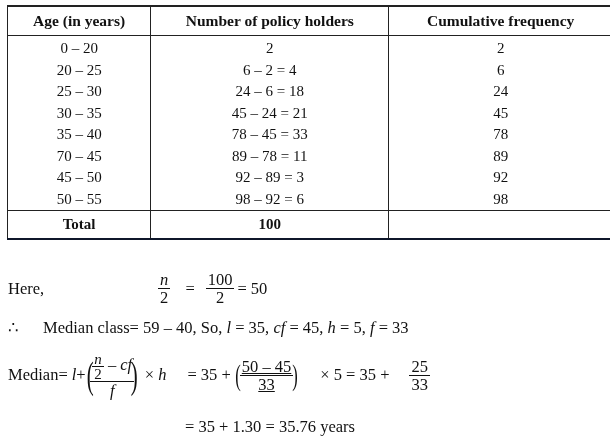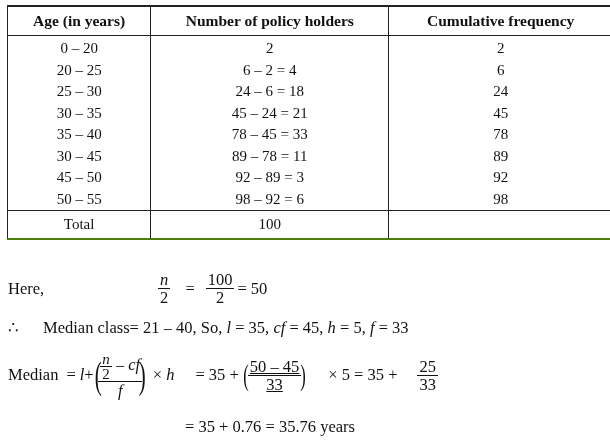--- a/index.html
+++ b/index.html
@@ -5,21 +5,21 @@
   html, body { margin:0; padding:0; background:#ffffff; }
   body { width:610px; height:445px; position:relative; overflow:hidden;
          font-family:"Liberation Serif", "DejaVu Serif", serif; color:#111; }
   table.freq { position:absolute; left:7px; top:5px; width:606px;
                border-collapse:collapse; font-size:15px; }
   table.freq td, table.freq th { border-left:1.5px solid #222; border-right:1.5px solid #222;
                text-align:center; padding:0; }
   table.freq th { font-weight:bold; height:28px; border-top:2px solid #222; border-bottom:1.5px solid #222; font-size:15.5px; }
   table.freq tbody td { height:21.5px; line-height:21.5px; }
   table.freq tbody tr.first td { padding-top:2px; }
-  table.freq tr.total td { border-top:1.5px solid #222; border-bottom:2px solid #4d7c0f; height:27px; }
+  table.freq tr.total td { border-top:1.5px solid #222; border-bottom:2px solid #0f172a; height:27px;font-weight:bold; }
   .c1 { width:138px; } .c2 { width:230px; } .c3 { width:216px;margin-left:21px; }
 
   .line { position:absolute; font-size:16.5px; white-space:nowrap; }
   .it { font-style:italic; }
   .frac { display:inline-block; vertical-align:middle; text-align:center; margin:0 3px; }
   .frac > span { display:block; line-height:17px; }
   .frac > span.num { border-bottom:1.3px solid #111; padding:0 2px; }
   .paren { display:inline-block; vertical-align:middle; font-size:38px; font-weight:100; transform:scaleX(0.55); line-height:38px; }
   .sparen { display:inline-block; vertical-align:middle; font-size:30px; transform:scaleX(0.55); }
 </style>
@@ -54,21 +54,21 @@
       <td>30 – 35</td>
       <td>45 – 24 = 21</td>
       <td>45</td>
     </tr>
     <tr>
       <td>35 – 40</td>
       <td>78 – 45 = 33</td>
       <td>78</td>
     </tr>
     <tr>
-      <td>30 – 45</td>
+      <td>70 – 45</td>
       <td>89 – 78 = 11</td>
       <td>89</td>
     </tr>
     <tr>
       <td>45 – 50</td>
       <td>92 – 89 = 3</td>
       <td>92</td>
     </tr>
     <tr>
       <td>50 – 55</td>
@@ -82,25 +82,25 @@
     </tr>
   </tbody>
 </table>
 
 <div class="line" style="left:8px; top:271px;">
   <span style="display:inline-block; width:147px; vertical-align:middle;">Here,</span><span class="frac"><span class="num it">n</span><span>2</span></span>
   <span style="vertical-align:middle; margin:0 8px;">=</span><span class="frac"><span class="num">100</span><span>2</span></span><span style="vertical-align:middle;">= 50</span>
 </div>
 
 <div class="line" style="left:8px; top:318px;">
-  <span style="display:inline-block; width:35px;">∴</span><span>Median class= 21 – 40, So, </span><span class="it">l</span><span> = 35, </span><span class="it">cf</span><span> = 45, </span><span class="it">h</span><span> = 5, </span><span class="it">f</span><span> = 33</span>
+  <span style="display:inline-block; width:35px;">∴</span><span>Median class= 59 – 40, So, </span><span class="it">l</span><span> = 35, </span><span class="it">cf</span><span> = 45, </span><span class="it">h</span><span> = 5, </span><span class="it">f</span><span> = 33</span>
 </div>
 
 <div class="line" style="left:8px; top:345px; height:60px; display:flex; align-items:center;">
-  <span style="margin-right:8px;text-align:right;">Median</span>
+  <span style="text-align:right;">Median</span>
   <span>= </span>
   <span class="it" style="margin-left:4px;">l</span>
   <span> +</span>
   <span class="paren" style="margin-left:-2px;">(</span>
   <span class="frac" style="margin:0 -6px;">
     <span class="num" style="white-space:nowrap;"><span class="frac" style="margin:0; font-size:15px;"><span class="num it" style="line-height:14px;">n</span><span style="line-height:14px;">2</span></span><span class="it"> – cf</span></span>
     <span class="it">f</span>
   </span>
   <span class="paren">)</span>
   <span style="margin:0 4px;">×</span>
@@ -112,13 +112,13 @@
       <span>33</span>
     </span>
   <span class="sparen">)</span>
   <span style="margin-left:20px;text-align:right;">× 5 = 35 +</span>
   <span class="frac" style="margin-left:20px;">
       <span class="num">25</span>
       <span>33</span>
     </span>
 </div>
 
-<div class="line" style="left:185px; top:417px;">=  35 + 0.76 = 35.76 years</div>
+<div class="line" style="left:185px; top:417px;">=  35 + 1.30 = 35.76 years</div>
 
 </body></html>

